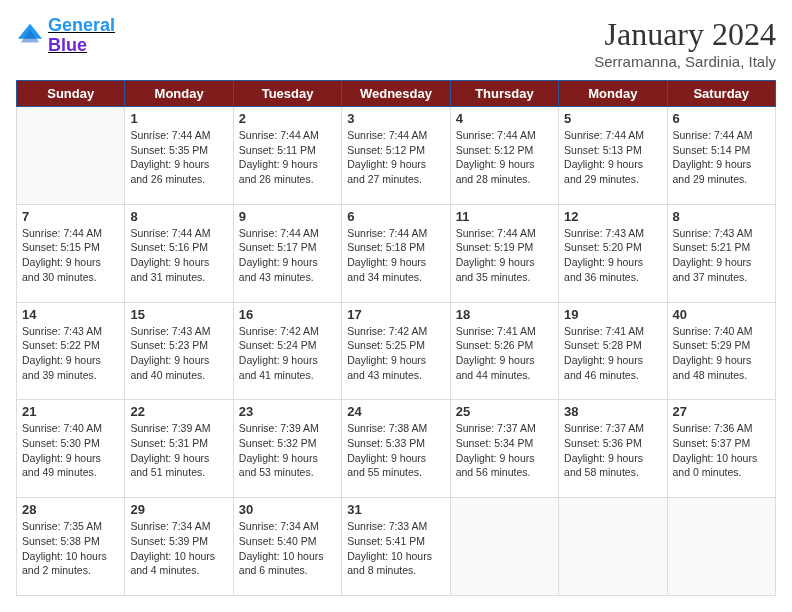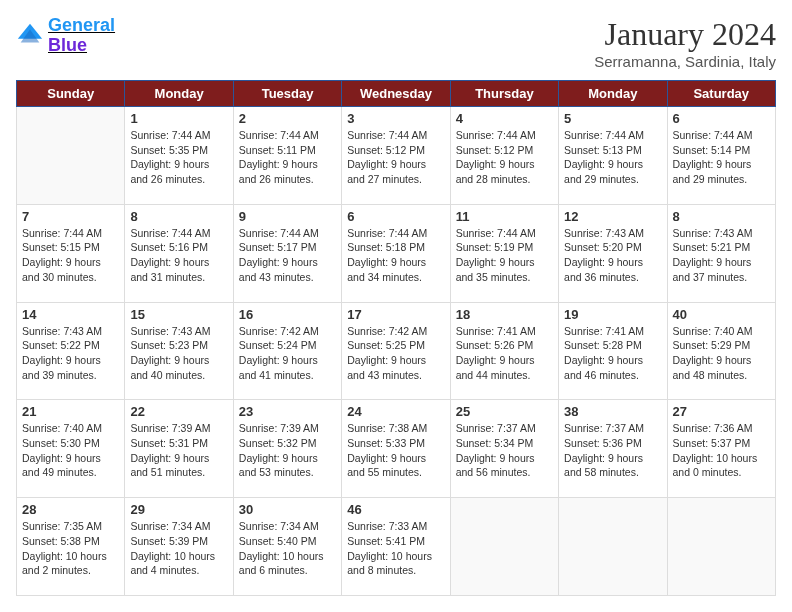--- a/index.html
+++ b/index.html
@@ -344,21 +344,21 @@
             <span class="cell-line">and 4 minutes.</span>
           </td>
           <td>
             <span class="day-num">30</span>
             <span class="cell-line">Sunrise: 7:34 AM</span>
             <span class="cell-line">Sunset: 5:40 PM</span>
             <span class="cell-line">Daylight: 10 hours</span>
             <span class="cell-line">and 6 minutes.</span>
           </td>
           <td>
-            <span class="day-num">46</span>
+            <span class="day-num">31</span>
             <span class="cell-line">Sunrise: 7:33 AM</span>
             <span class="cell-line">Sunset: 5:41 PM</span>
             <span class="cell-line">Daylight: 10 hours</span>
             <span class="cell-line">and 8 minutes.</span>
           </td>
           <td class="empty"></td>
           <td class="empty"></td>
           <td class="empty"></td>
         </tr>
       </tbody>

